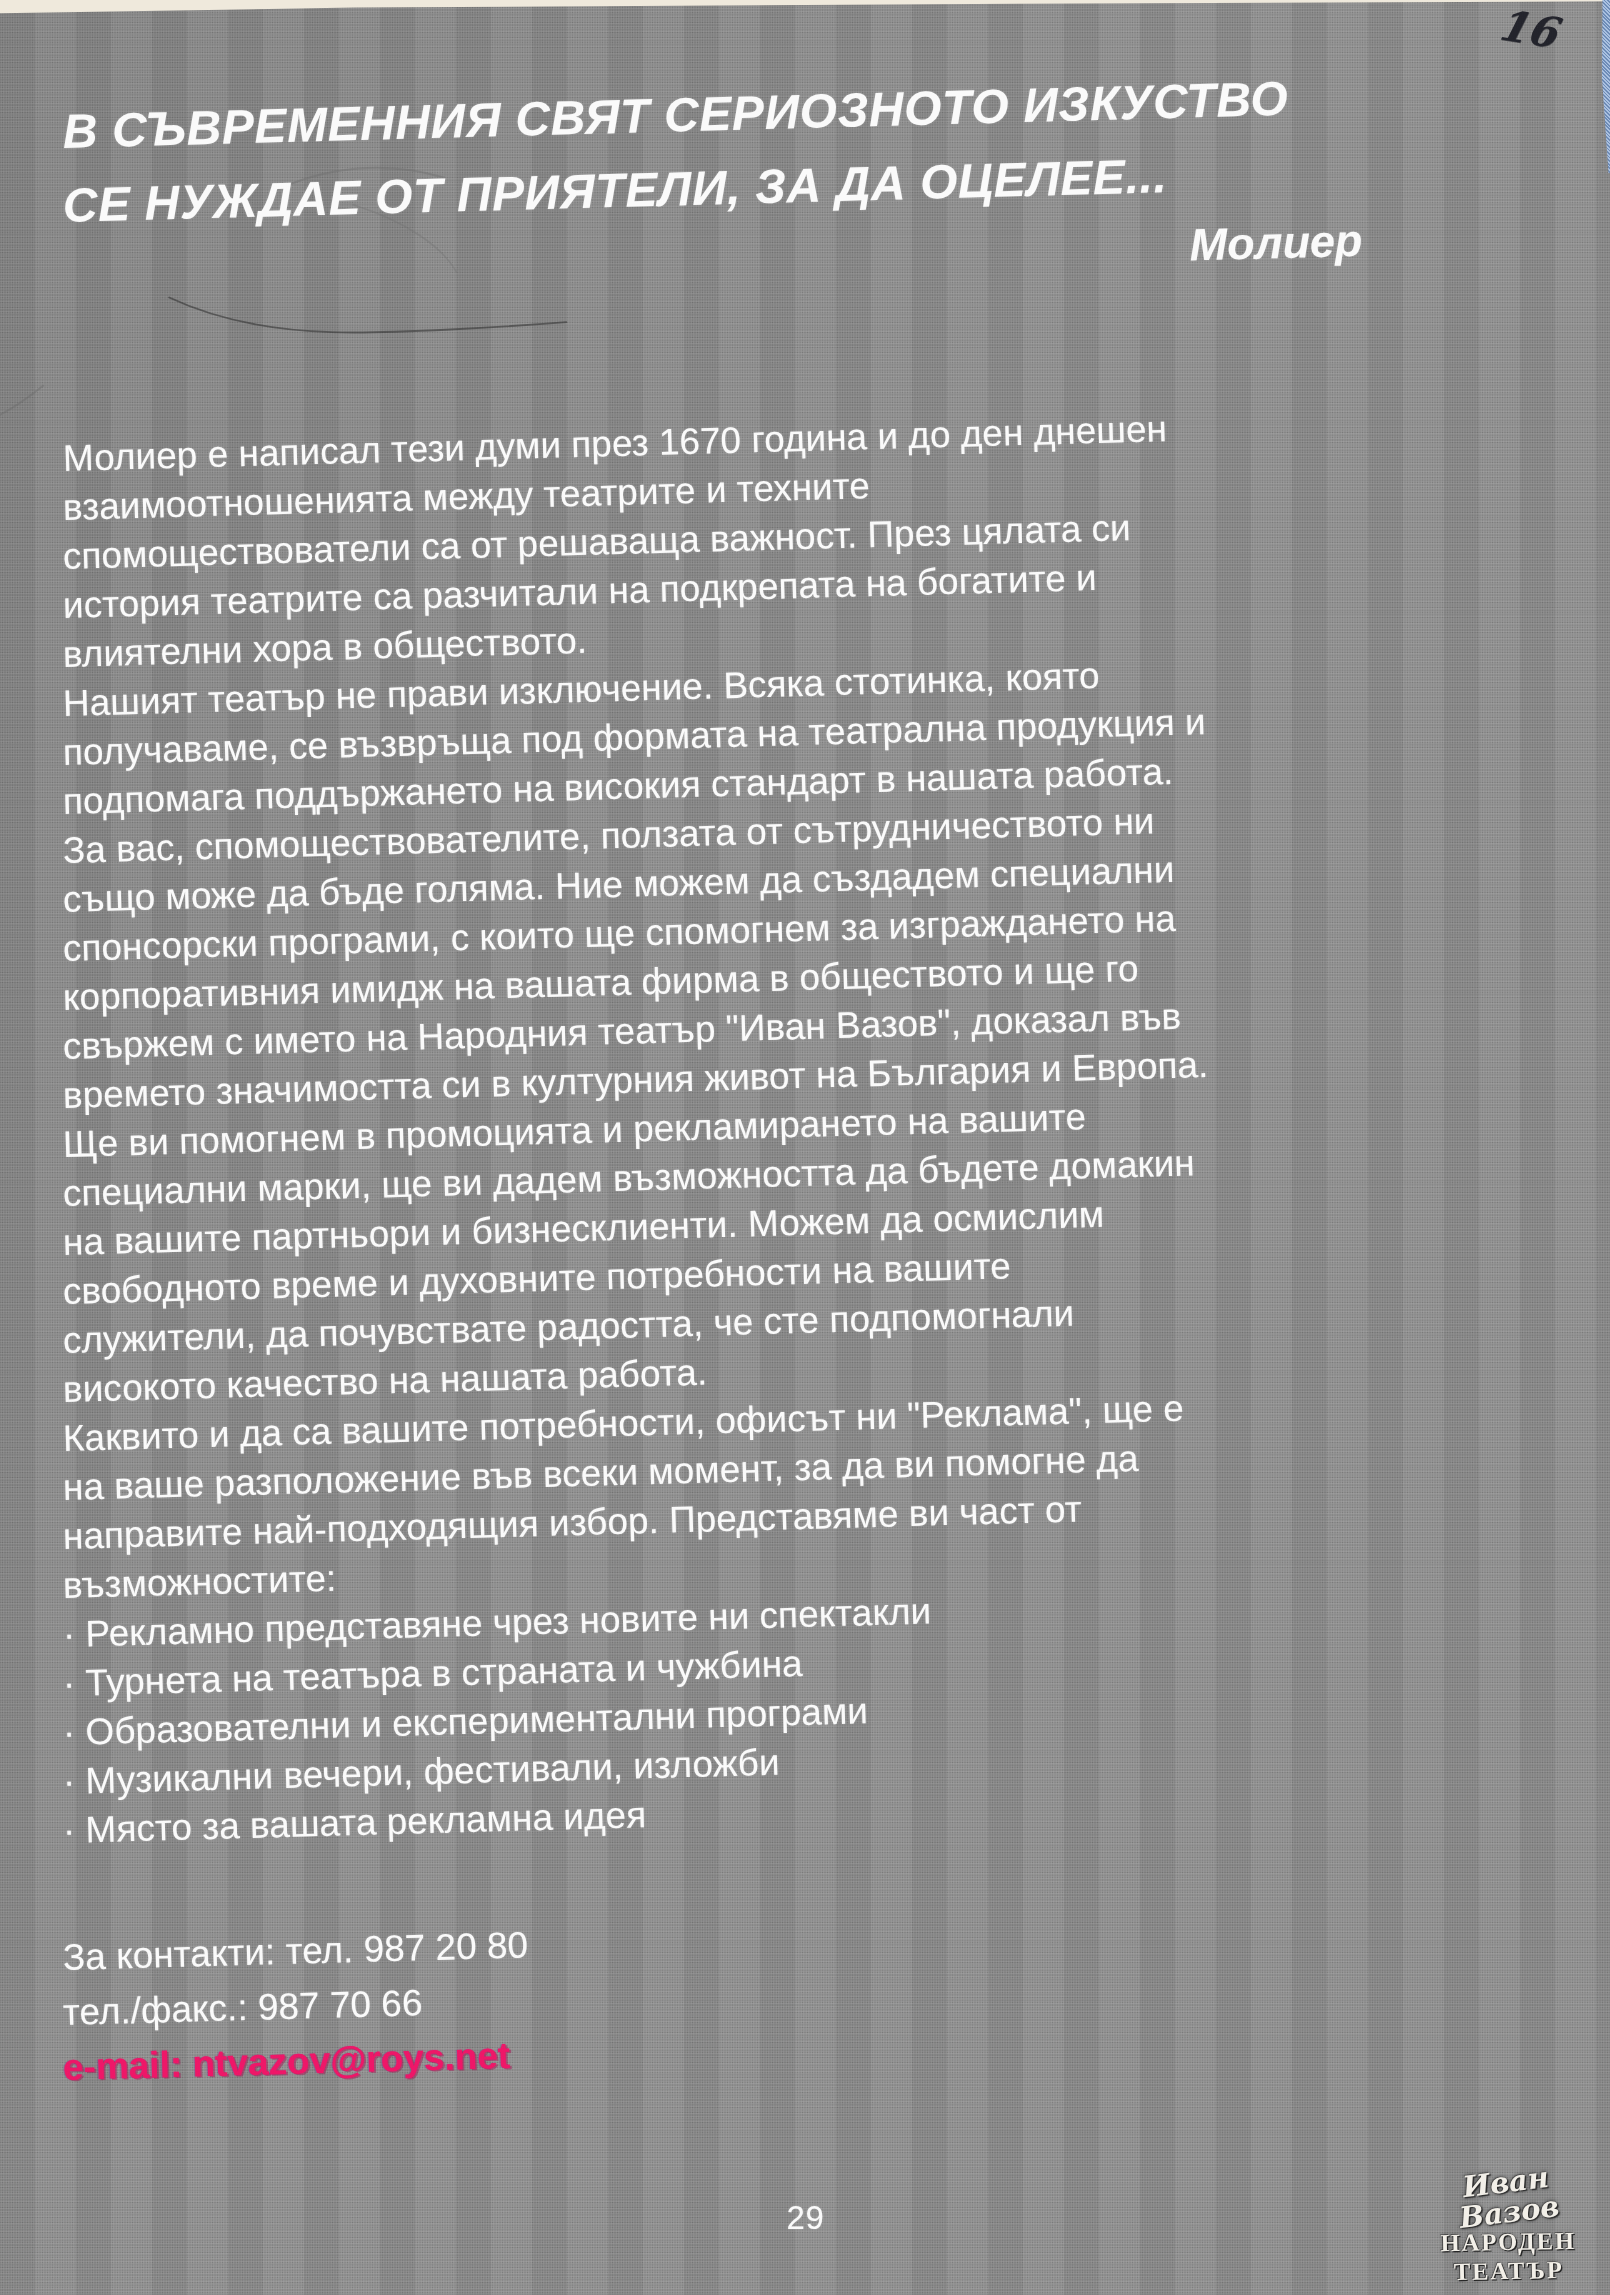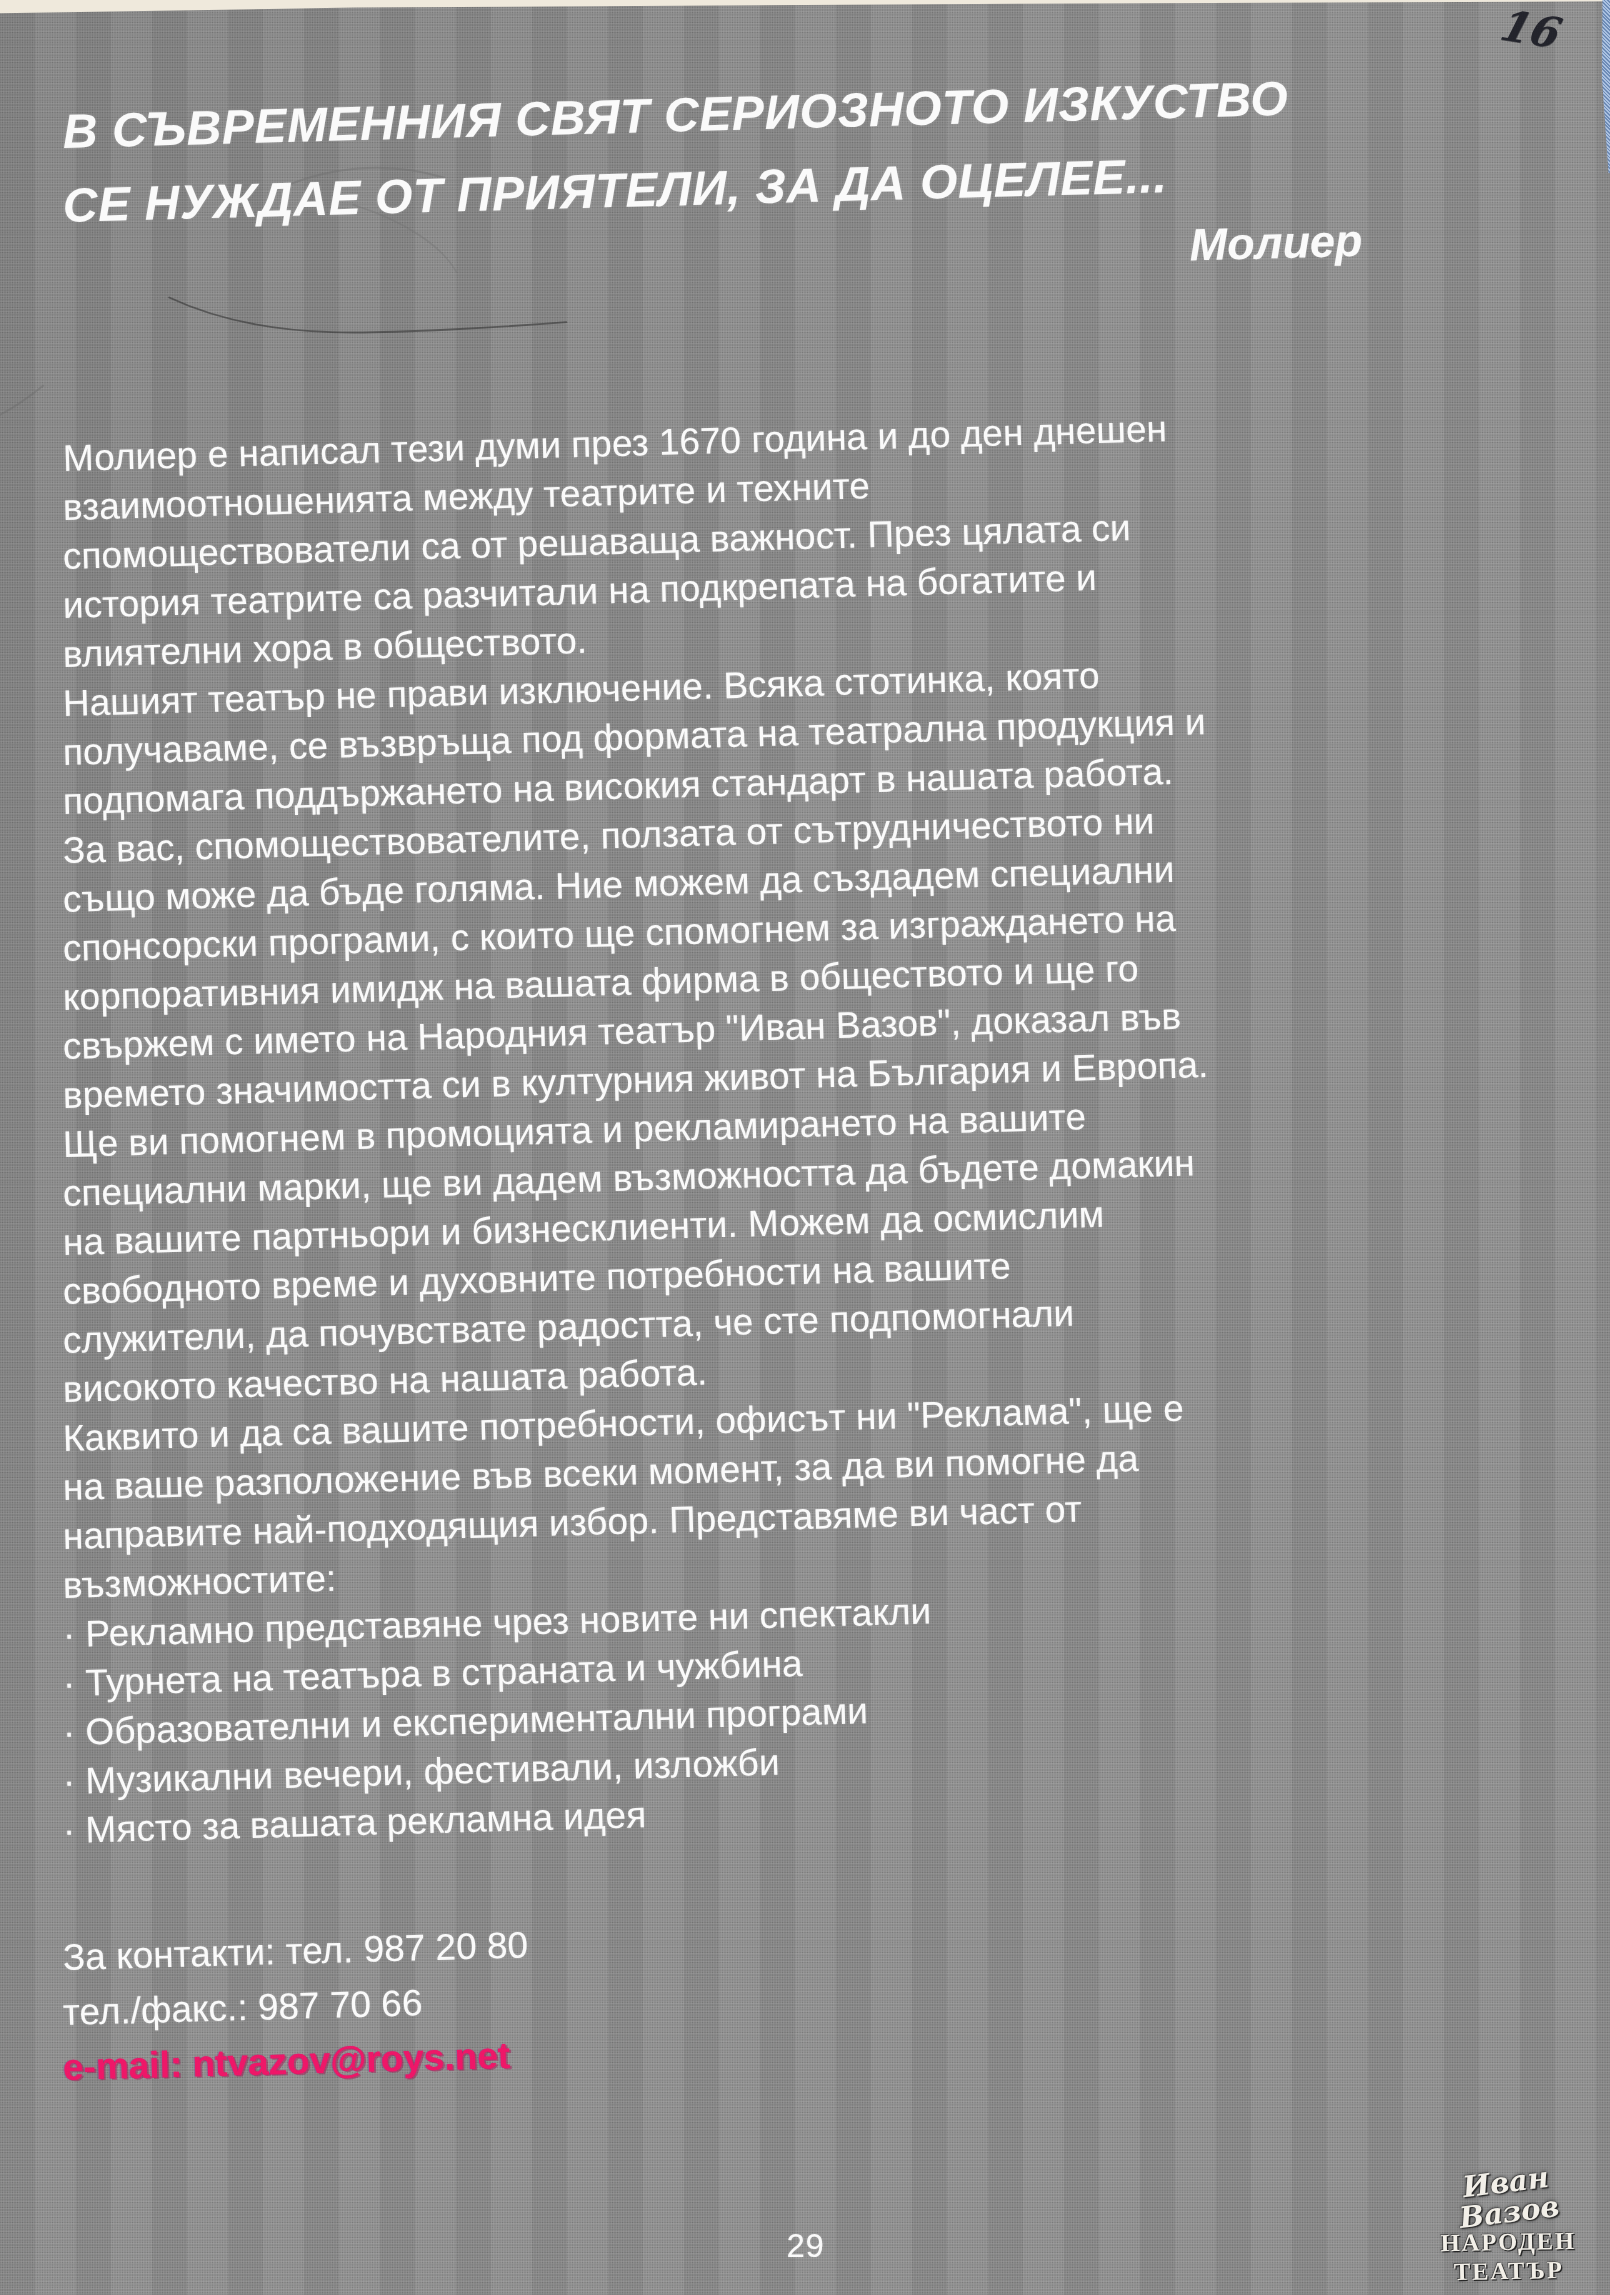--- a/index.html
+++ b/index.html
@@ -58,21 +58,20 @@
   }
   .c-email{
     font-size:37px;line-height:55px;font-weight:bold;white-space:nowrap;
     color:#ee1768;
     text-shadow:1.9px 1.3px 0 rgba(170,10,80,0.45), -1.3px 0 0.6px rgba(90,60,160,0.25), 0 0 1.3px rgba(238,23,104,0.6);
   }
   .page-number{
     position:absolute;left:0;top:2199px;width:1611px;text-align:center;
     font-size:33px;letter-spacing:0.6px;
     text-shadow:0 0 1.9px rgba(250,250,250,0.4);
-    margin-top:28px;
   }
   .logo{
     position:absolute;right:17.7px;bottom:10px;width:170px;text-align:center;
     font-family:"Liberation Serif", serif;color:#f2efe8;
     transform:rotate(-1deg);
   }
   .logo-script{
     font-family:"DejaVu Serif", serif;font-style:italic;font-weight:bold;
     font-size:29px;line-height:30px;transform:rotate(-6deg);
     text-shadow:1.3px 1.3px 1.3px rgba(35,35,35,0.95), -0.6px -0.6px 1.3px rgba(35,35,35,0.7), 0 0 4.4px rgba(25,25,25,0.55);

